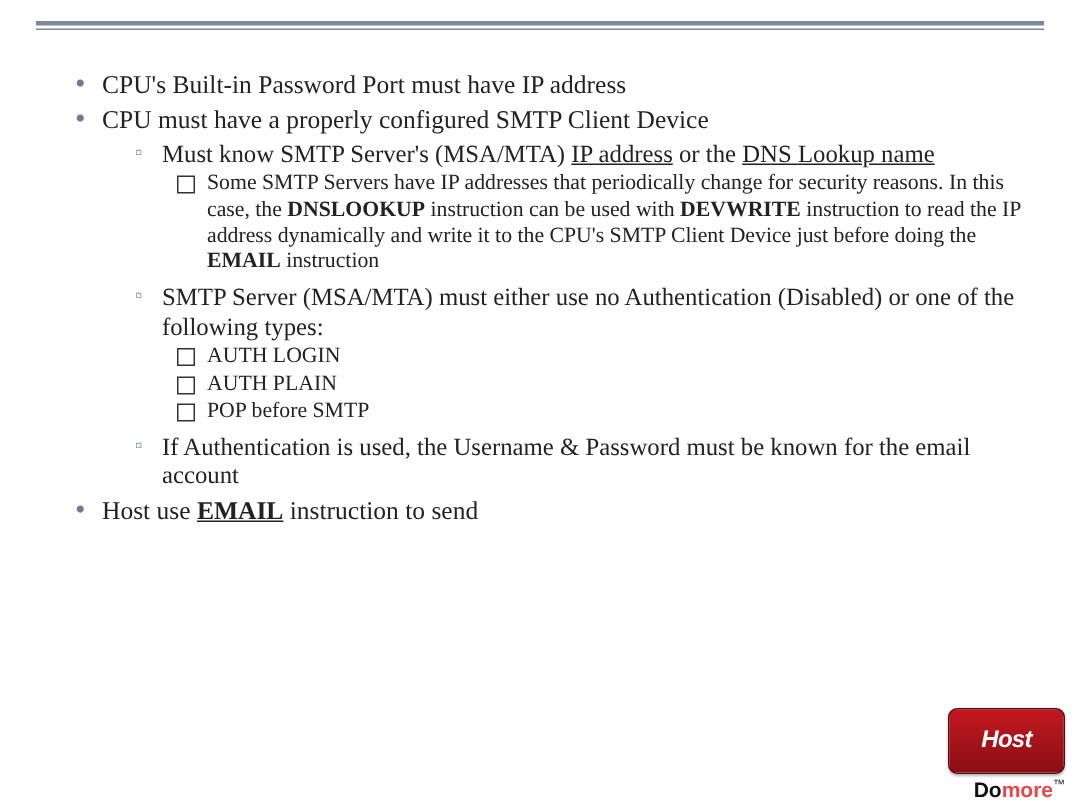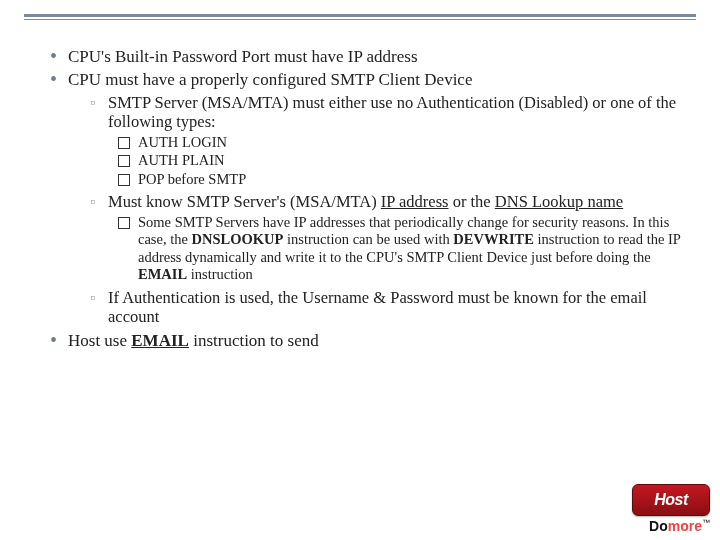--- a/index.html
+++ b/index.html
@@ -90,21 +90,21 @@
   .u { text-decoration: underline; }
   b { font-weight: bold; }
   .logo {
     position: absolute;
     right: 10px;
     bottom: 6px;
     text-align: right;
   }
   .hostlogo {
     width: 78px;
-    height: 32px;
+    height: 44px;
     background: linear-gradient(#c41820, #8a0e14);
     border-radius: 6px;
     display: flex;
     align-items: center;
     justify-content: center;
     color: #fff;
     font-family: Arial, sans-serif;
     font-style: italic;
     font-weight: 900;
     font-size: 16px;
@@ -134,33 +134,33 @@
 </div>
 
 <div class="content">
 
   <ul class="top">
     <li>CPU's Built-in Password Port must have IP address</li>
     <li>
       <span>CPU must have a properly configured SMTP Client Device</span>
       <ul class="sub">
         <li>
+          <span>Must know SMTP Server's (MSA/MTA) </span><span class="u">IP address</span><span> or the </span><span class="u">DNS Lookup name</span>
+          <ul class="box">
+            <li>
+              <span>Some SMTP Servers have IP addresses that periodically change for security reasons. In this case, the </span><b>DNSLOOKUP</b><span> instruction can be used with </span><b>DEVWRITE</b><span> instruction to read the IP address dynamically and write it to the CPU's SMTP Client Device just before doing the </span><b>EMAIL</b><span> instruction</span>
+            </li>
+          </ul>
+        </li>
+        <li>
           <span>SMTP Server (MSA/MTA) must either use no Authentication (Disabled) or one of the following types:</span>
           <ul class="box">
             <li>AUTH LOGIN</li>
             <li>AUTH PLAIN</li>
             <li>POP before SMTP</li>
-          </ul>
-        </li>
-        <li>
-          <span>Must know SMTP Server's (MSA/MTA) </span><span class="u">IP address</span><span> or the </span><span class="u">DNS Lookup name</span>
-          <ul class="box">
-            <li>
-              <span>Some SMTP Servers have IP addresses that periodically change for security reasons. In this case, the </span><b>DNSLOOKUP</b><span> instruction can be used with </span><b>DEVWRITE</b><span> instruction to read the IP address dynamically and write it to the CPU's SMTP Client Device just before doing the </span><b>EMAIL</b><span> instruction</span>
-            </li>
           </ul>
         </li>
         <li>If Authentication is used, the Username &amp; Password must be known for the email account</li>
       </ul>
     </li>
     <li>
       <span>Host use </span><b class="u">EMAIL</b><span> instruction to send</span>
     </li>
   </ul>
 </div>

